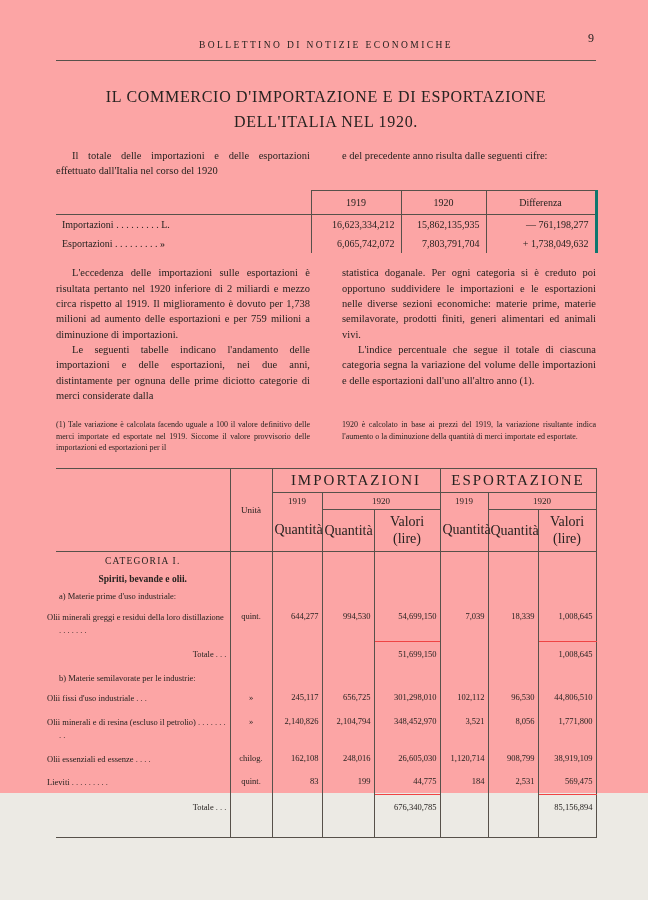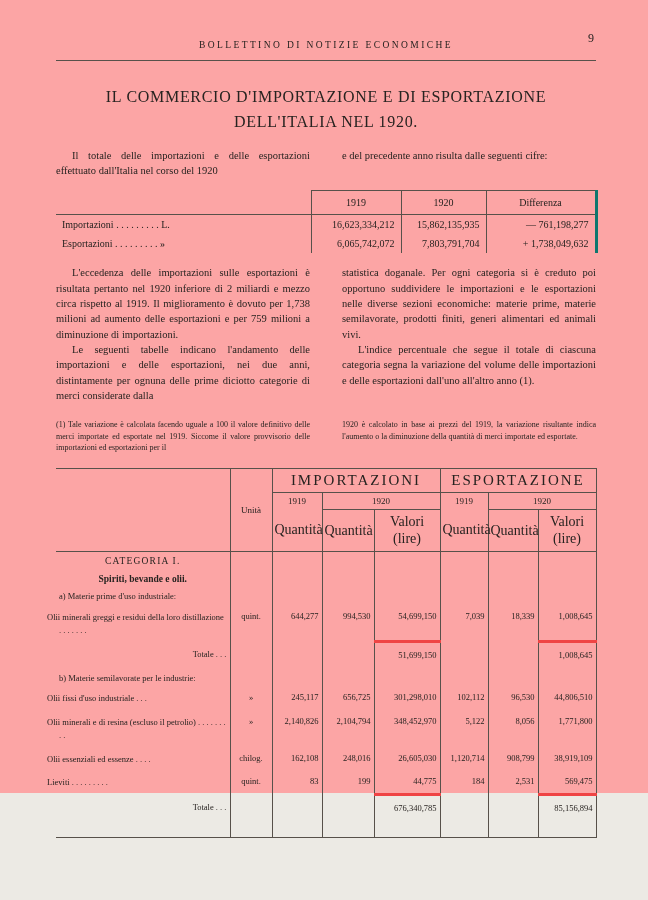--- a/index.html
+++ b/index.html
@@ -54,21 +54,21 @@
   .lbl-cell{text-align:left;padding-left:14px;text-indent:-12px;line-height:1.5;}
   .unit-cell{text-align:center;padding-top:5px;}
   .num{text-align:right;padding-right:6px;padding-top:5px;}
   .data-row td{padding-top:6px;padding-bottom:5px;}
   .cat-cell{text-align:center;padding:12px 2px 8px 2px;text-indent:0;}
   .cat-title{font-size:9.5px;letter-spacing:1.2px;}
   .cat-sub{font-size:9.5px;font-weight:700;margin-top:4px;}
   .sec-cell{padding:8px 2px 4px 10px;text-indent:0;line-height:1.45;}
   .tot-row td{padding-top:7px;padding-bottom:9px;}
   .tot-lbl{text-align:right;padding-right:26px;text-indent:0;}
-  .sum{border-top:3px solid #ef4444;}
+  .sum{border-top:1px solid #ef4444;}
   .filler td{height:14px;padding:0;}
 </style>
 </head>
 <body>
 
 <div class="page">
 
   <div class="journal-header">
     <span class="journal-title">BOLLETTINO DI NOTIZIE ECONOMICHE</span>
     <span class="page-number">9</span>
@@ -235,21 +235,21 @@
         <td class="bl num">102,112</td>
         <td class="bl num">96,530</td>
         <td class="bl num">44,806,510</td>
       </tr>
       <tr class="data-row">
         <td class="lbl-cell">Olii minerali e di resina (escluso il petrolio)  .  .  .  .  .  .  .  .  .</td>
         <td class="bl unit-cell">»</td>
         <td class="bl num">2,140,826</td>
         <td class="bl num">2,104,794</td>
         <td class="bl num">348,452,970</td>
-        <td class="bl num">5,122</td>
+        <td class="bl num">3,521</td>
         <td class="bl num">8,056</td>
         <td class="bl num">1,771,800</td>
       </tr>
       <tr class="data-row">
         <td class="lbl-cell">Olii essenziali ed essenze  .  .  .  .</td>
         <td class="bl unit-cell">chilog.</td>
         <td class="bl num">162,108</td>
         <td class="bl num">248,016</td>
         <td class="bl num">26,605,030</td>
         <td class="bl num">1,120,714</td>

